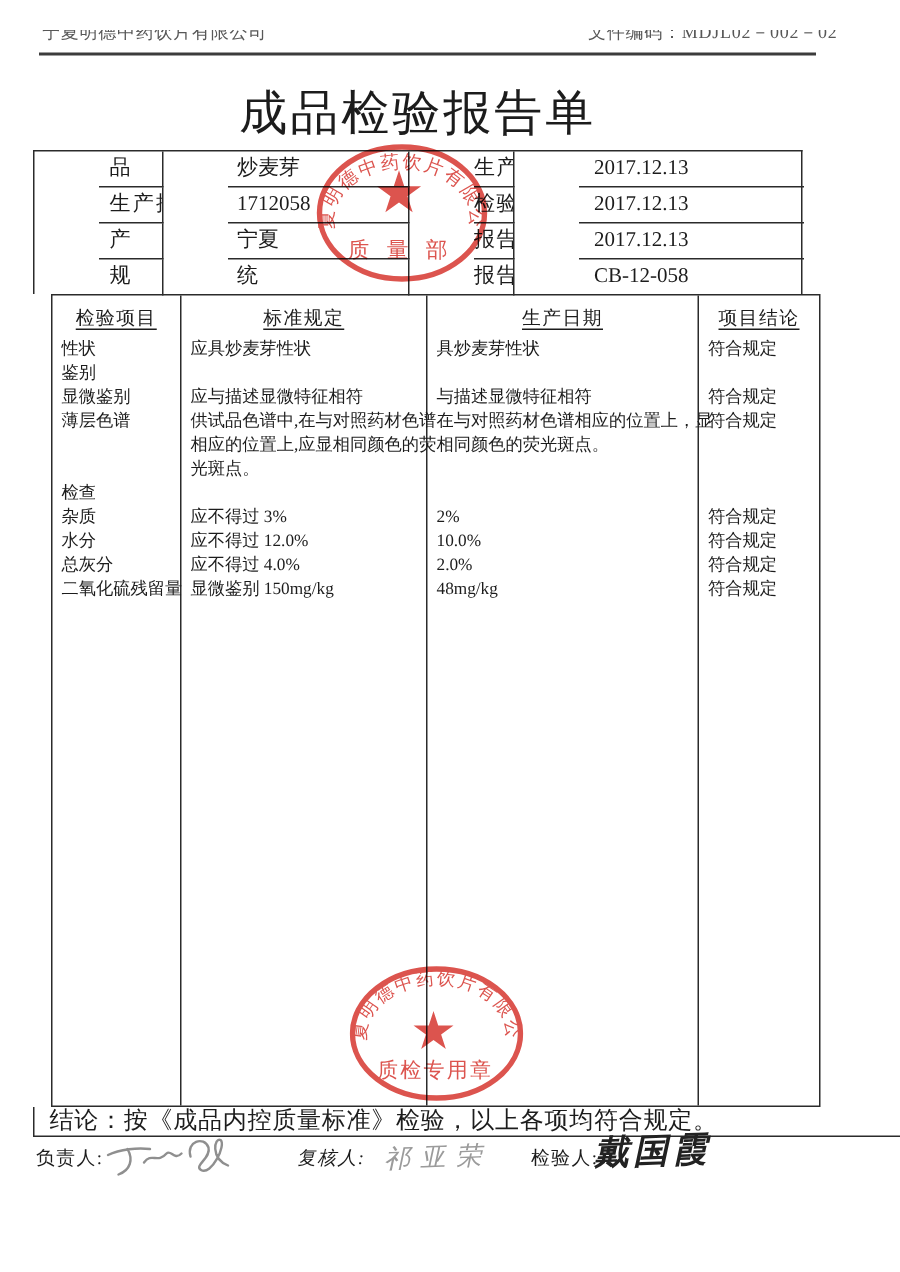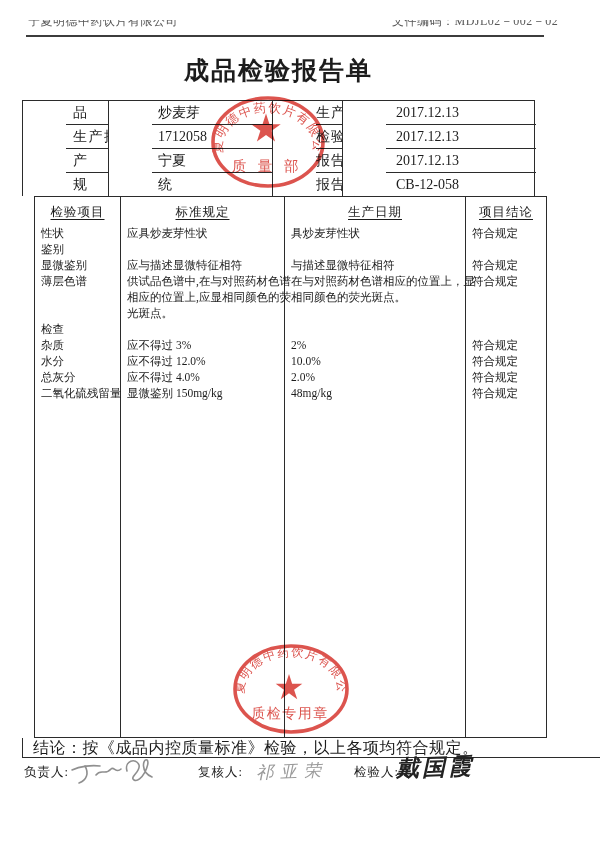--- a/index.html
+++ b/index.html
@@ -21,21 +21,21 @@
     font-size: 12px; line-height: 14px; color: var(--hdr-gray,#575757);
     letter-spacing: 0.5px; white-space: nowrap;
   }
   .hdr-left { left: 28px; width: 190px; }
   .hdr-right { left: 392px; width: 185px; }
   .hdr-rule { position:absolute; left:26px; top:35px; width:518px; height:2px; background:#3c3c3c; }
 
   
   .title {
     position:absolute; left:22px; top:54px; width:513px;
-    text-align:center; font-size:25px; font-weight:700; letter-spacing:2px;
+    text-align:center; font-size:32px; font-weight:400; letter-spacing:2px;
   }
 
   
   .info-table {
     position:absolute; left:22px; top:100px; width:513px; height:96px;
     display:grid; grid-template-columns: 86px 164px 70px 193px;
     grid-auto-rows: 24px;
     border:1px solid var(--line,#2b2b2b); border-bottom:none;
     font-size:14px;
   }
@@ -65,21 +65,21 @@
   
   .conclusion-row {
     position:absolute; left:22px; top:738px; width:590px; height:20px;
     border:1px solid var(--line,#2b2b2b); border-top:none;
     line-height:19px; font-size:16px; padding-left:10px; letter-spacing:0.5px;
     white-space:nowrap;
   }
 
   
   .sig-label { position:absolute; top:764px; font-size:12.5px; letter-spacing:1px; }
-  .lab-1 { left:24px; } .lab-2 { left:198px; } .lab-3 { left:354px; }
+  .lab-1 { left:24px; } .lab-2 { left:198px;font-style:italic; } .lab-3 { left:354px; }
   .sig-scribble { position:absolute; left:64px; top:750px; }
   .sig-name {
     position:absolute; white-space:nowrap;
     font-style:italic;
   }
   .sig-2 { left:256px; top:760px; font-size:17px; color:#9b9b9b; letter-spacing:7px; transform:rotate(-2deg); }
   .sig-3 { left:396px; top:752px; font-size:23px; color:#222; font-weight:700; letter-spacing:3px; transform:rotate(-2deg); }
 
   
   .stamp { position:absolute; mix-blend-mode:multiply; opacity:0.92; }

